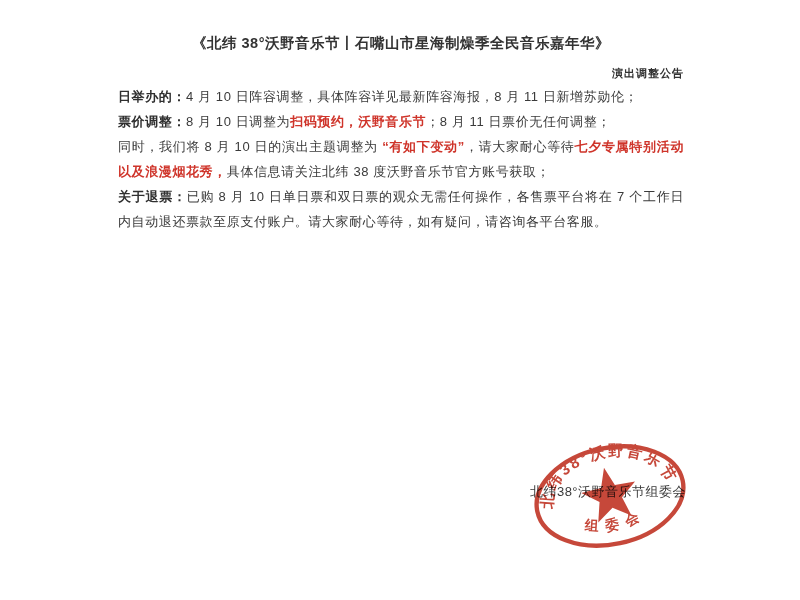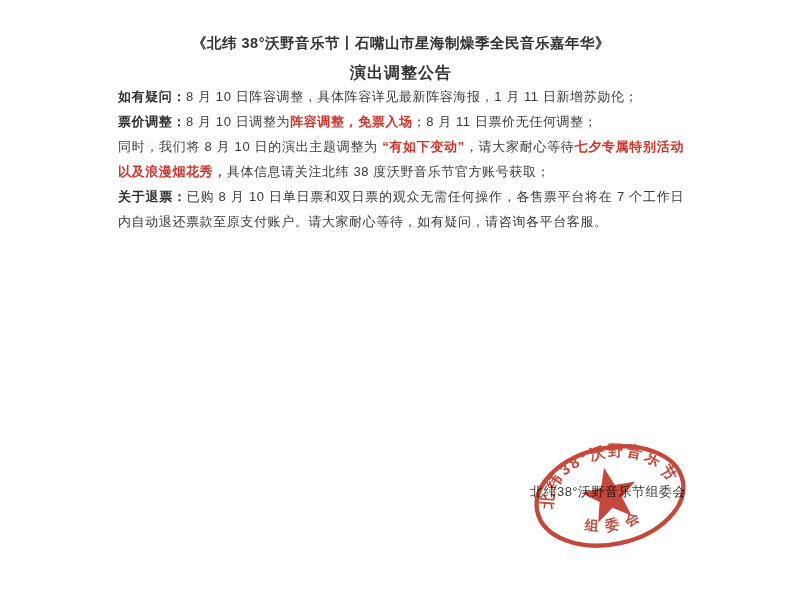--- a/index.html
+++ b/index.html
@@ -25,24 +25,24 @@
     margin:0;
     font-size:14.5px;
     line-height:22px;
     font-weight:bold;
     text-align:center;
     letter-spacing:0.5px;
     color:#333333;
   }
   .doc-subtitle{
     margin:8px 0 0 0;
-    font-size:16px;
+    font-size:11px;
     line-height:22px;
     font-weight:bold;
-    text-align:center;
+    text-align:right;
     letter-spacing:1px;
     color:#333333;
   }
   .salutation{
     margin:22px 0 0 0;
     font-size:13px;
     line-height:25px;
     letter-spacing:0.5px;
   }
   .para{
@@ -86,22 +86,22 @@
 </style>
 </head>
 <body>
 
 <div class="page">
 
   <div class="content">
     <h1 class="doc-title">《北纬 38°沃野音乐节丨石嘴山市星海制燥季全民音乐嘉年华》</h1>
     <h2 class="doc-subtitle">演出调整公告</h2>
     <div>
-        <p class="para"><span class="run-bold">如有疑问：</span><span class="run-normal">8 月 10 日阵容调整，具体阵容详见最新阵容海报，1 月 11 日新增苏勋伦；</span></p>
-        <p class="para"><span class="run-bold">票价调整：</span><span class="run-normal">8 月 10 日调整为</span><span class="run-redbold">阵容调整，免票入场</span><span class="run-normal">；8 月 11 日票价无任何调整；</span></p>
+        <p class="para"><span class="run-bold">日举办的：</span><span class="run-normal">4 月 10 日阵容调整，具体阵容详见最新阵容海报，8 月 11 日新增苏勋伦；</span></p>
+        <p class="para"><span class="run-bold">票价调整：</span><span class="run-normal">8 月 10 日调整为</span><span class="run-redbold">扫码预约，沃野音乐节</span><span class="run-normal">；8 月 11 日票价无任何调整；</span></p>
         <p class="para"><span class="run-normal">同时，我们将 8 月 10 日的演出主题调整为 </span><span class="run-redbold">“有如下变动”</span><span class="run-normal">，请大家耐心等待</span><span class="run-redbold">七夕专属特别活动以及浪漫烟花秀，</span><span class="run-normal">具体信息请关注北纬 38 度沃野音乐节官方账号获取；</span></p>
         <p class="para"><span class="run-bold">关于退票：</span><span class="run-normal">已购 8 月 10 日单日票和双日票的观众无需任何操作，各售票平台将在 7 个工作日内自动退还票款至原支付账户。请大家耐心等待，如有疑问，请咨询各平台客服。</span></p>
       </div>
   </div>
 
   <div class="signature">
     <div class="sig-org">北纬38°沃野音乐节组委会</div>
   </div>
 
   <svg class="seal" viewBox="0 0 170 112" xmlns="http://www.w3.org/2000/svg" aria-hidden="true">

